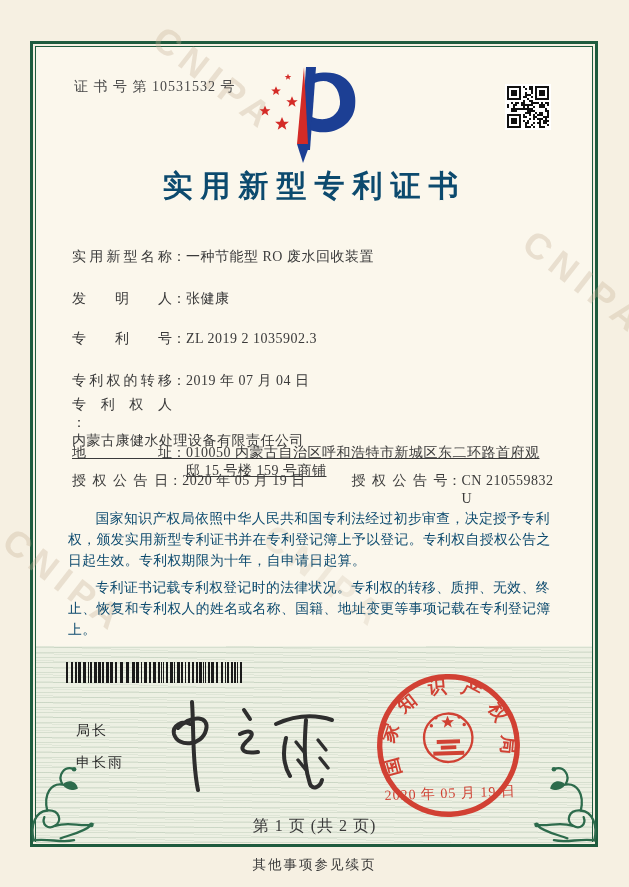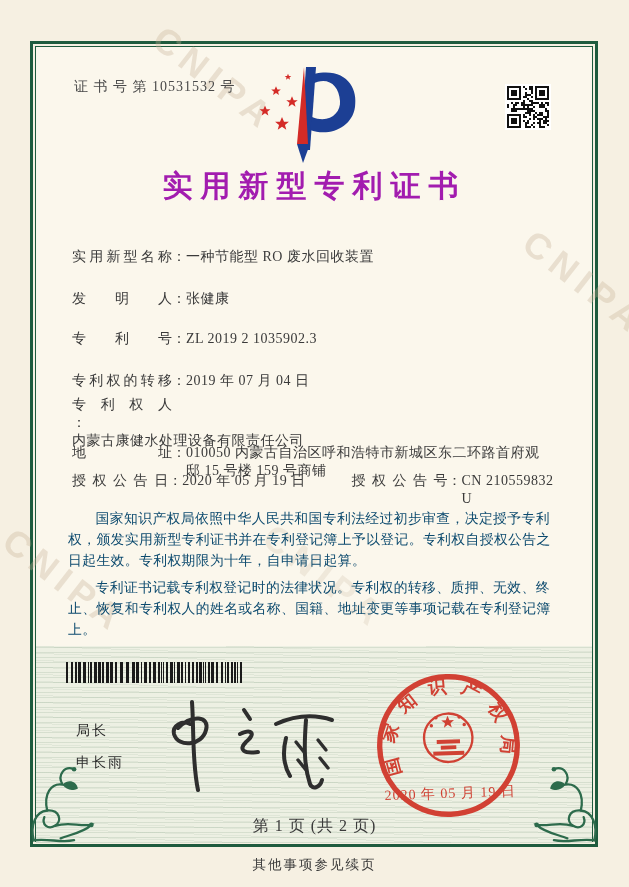--- a/index.html
+++ b/index.html
@@ -31,21 +31,21 @@
     font-family:"Liberation Sans","DejaVu Sans",sans-serif;
     font-weight:bold; font-size:36px; letter-spacing:7px;
     color:rgba(196,176,150,.33); transform:rotate(38deg);
   }
   .content{position:absolute; inset:0; z-index:4;}
   .cert-no{position:absolute; left:74px; top:78px; font-size:14px; color:#4a4a4a; letter-spacing:1px;}
   .logo{position:absolute; left:250px; top:64px; width:124px; height:102px;}
   .qr{position:absolute; left:505px; top:84px; width:42px; height:42px; background:#fff; padding:2px;}
   .title{
     position:absolute; left:0; right:0; top:166px; text-align:center;
-    font-size:30px; font-weight:bold; letter-spacing:8px; color:#a21caf;
+    font-size:30px; font-weight:bold; letter-spacing:8px; color:#0c4a6e;
   }
   .fields{position:absolute; left:72px; top:244px; width:492px; font-size:14px; color:#3a3a3a;}
   .field-row{position:absolute; left:0; display:flex; align-items:flex-start; line-height:18px;justify-content:flex-end;}
   .fl{width:100px; text-align:justify; text-align-last:justify; letter-spacing:0;}
   .fc{width:14px;}
   .fv{letter-spacing:.5px;}
   .fv-addr{width:356px;} 
   .fv1{width:176px;}
   .paras{
     position:absolute; left:68px; top:508px; width:496px; z-index:4;
@@ -263,21 +263,21 @@
       <div class="field-row" style="top:128px;">
         <span class="fl">专利权的转移</span>
           <span class="fc">：</span>
           <span class="fv">2019 年 07 月 04 日</span>
       </div>
       <div class="field-row" style="top:152px;flex-direction:column;">
         <span class="fl">专利权人</span>
           <span class="fc">：</span>
           <span class="fv">内蒙古康健水处理设备有限责任公司</span>
       </div>
-      <div class="field-row" style="top:200px;">
+      <div class="field-row" style="top:200px;text-decoration:underline;">
         <span class="fl">地址</span>
           <span class="fc">：</span>
           <span class="fv fv-addr">010050 内蒙古自治区呼和浩特市新城区东二环路首府观邸 15 号楼 159 号商铺</span>
       </div>
       <div class="field-row" style="top:228px;">
         <span class="fl">授权公告日</span>
           <span class="fc">：</span>
           <span class="fv fv1">2020 年 05 月 19 日</span>
         <span class="fl">授权公告号</span>
           <span class="fc">：</span>

